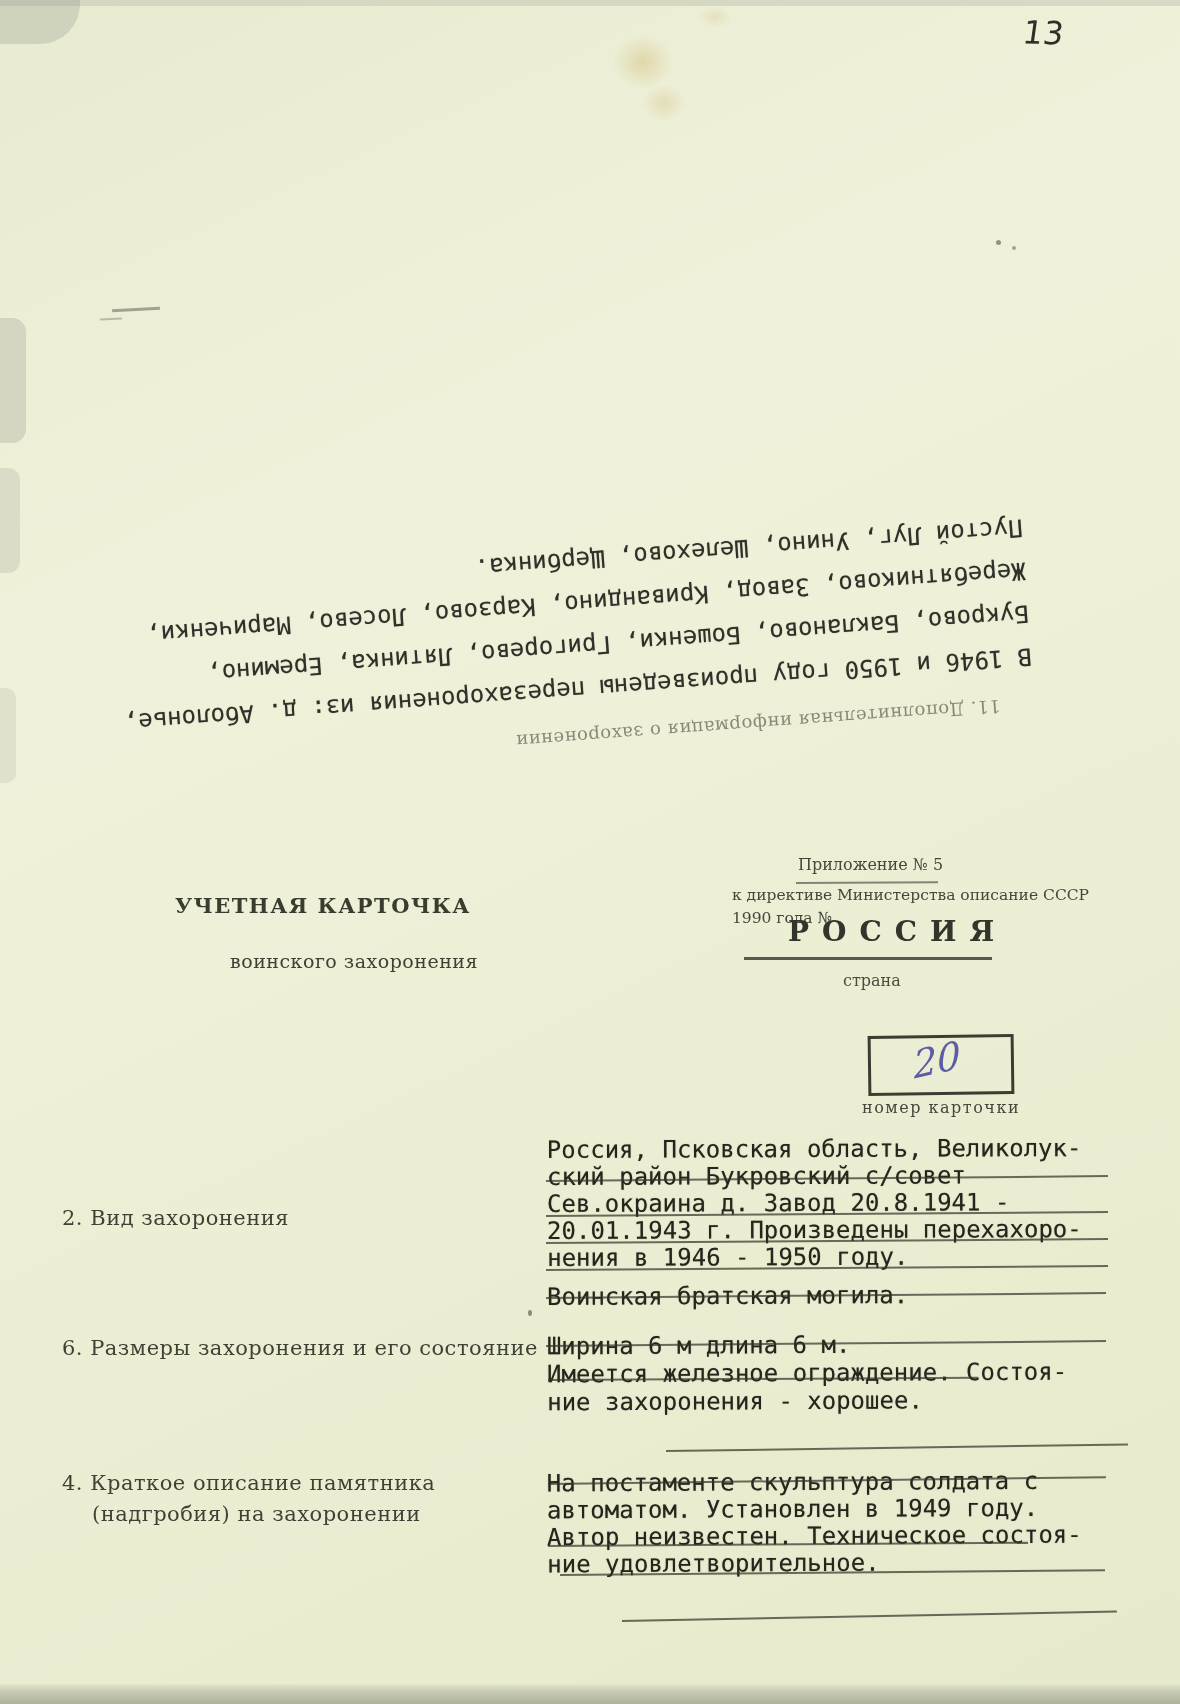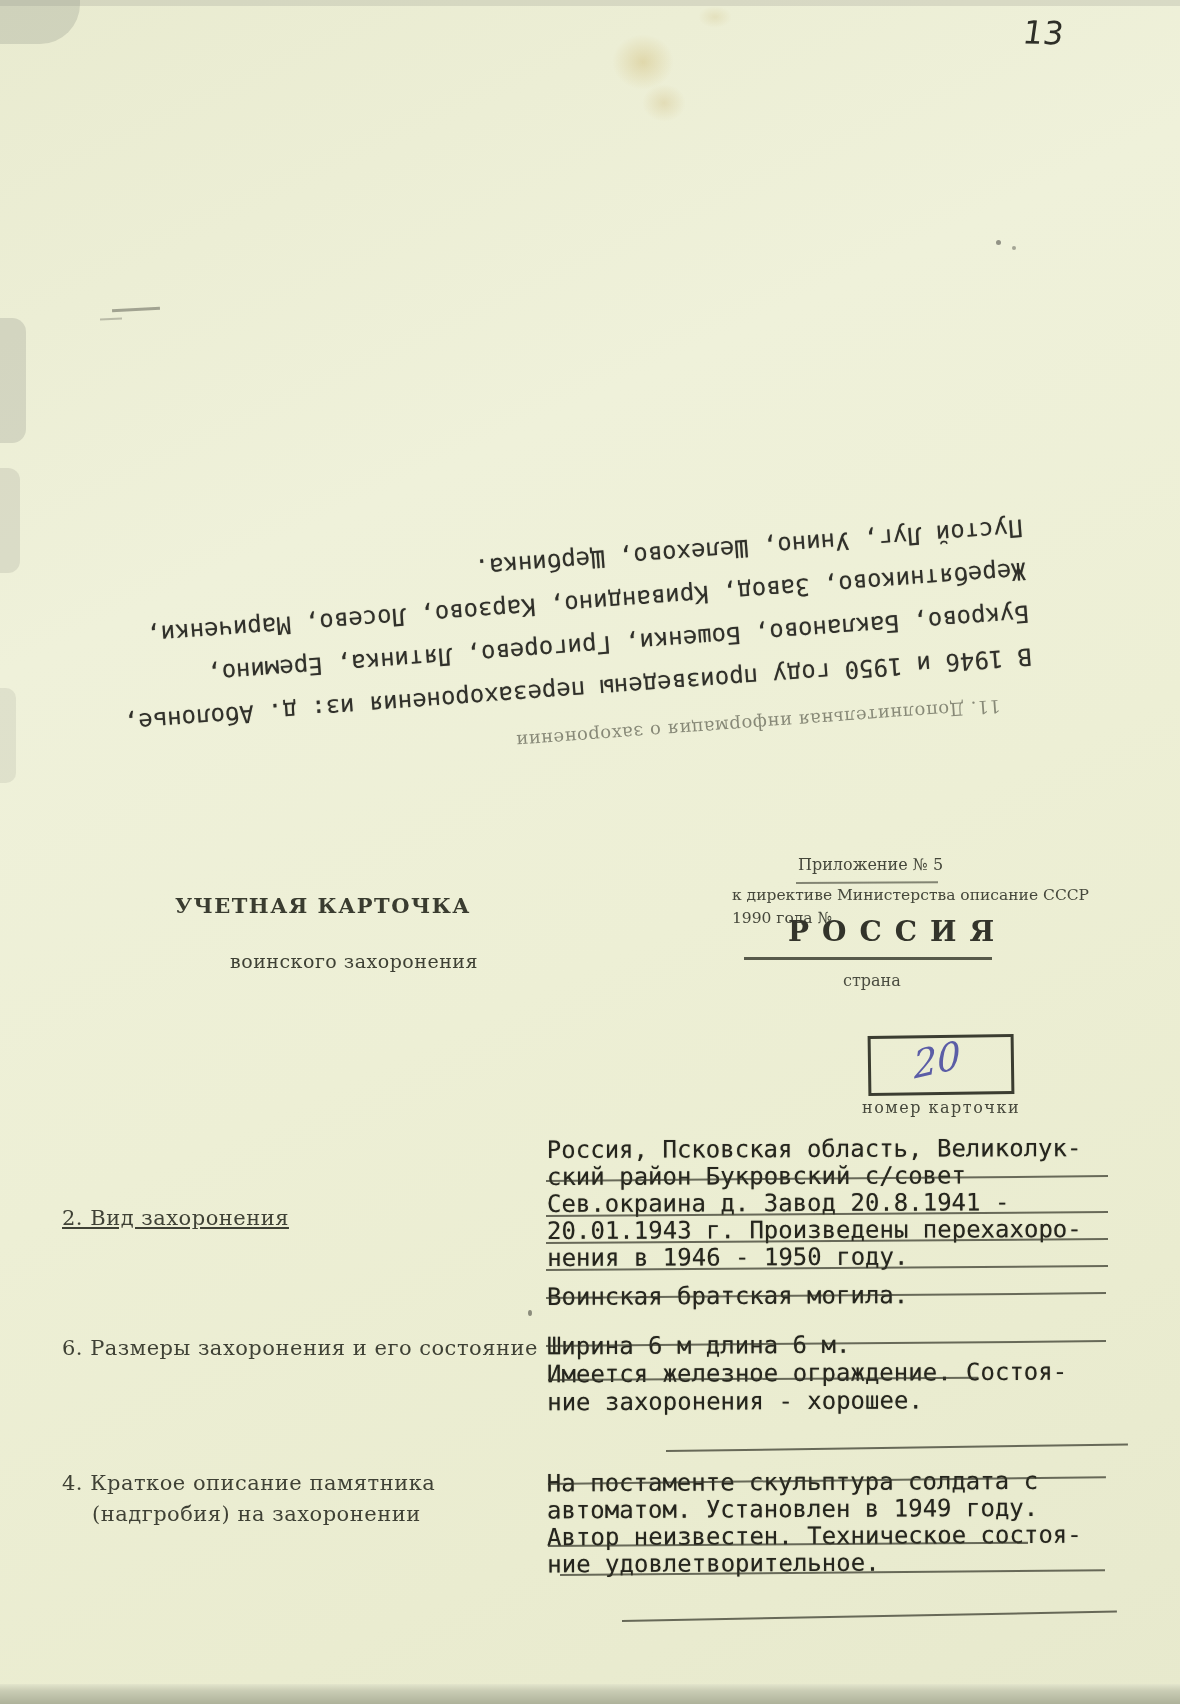--- a/index.html
+++ b/index.html
@@ -97,21 +97,21 @@
 
   <div class="country">РОССИЯ</div>
   <div class="rule" style="left:744px;top:957px;width:248px;height:3px;background:rgba(50,52,40,.8);"></div>
   <div class="country-cap">страна</div>
 
   <div class="num-box">
     <span class="hand-20">20</span>
   </div>
   <div class="num-cap">номер карточки</div>
 
-  <div class="q-label" style="left:62px;top:1203px;width:470px;text-decoration:underline;">2. Вид захоронения</div>
+  <div class="q-label" style="left:62px;top:1203px;width:470px;">2. Вид захоронения</div>
   <div class="q-label" style="left:62px;top:1333px;width:490px;">6. Размеры захоронения и его состояние</div>
   <div class="q-label" style="left:62px;top:1468px;width:470px;">4. Краткое описание памятника (надгробия) на захоронении</div>
 
   <div class="answer mono lh27" style="left:547px;top:1136px;transform:rotate(-0.2deg);">
     <div class="ans-line">Россия, Псковская область, Великолук-</div>
     <div class="ans-line">ский район Букровский с/совет</div>
     <div class="ans-line">Сев.окраина д. Завод 20.8.1941 -</div>
     <div class="ans-line">20.01.1943 г. Произведены перехахоро-</div>
     <div class="ans-line">нения в 1946 - 1950 году.</div>
   </div>

